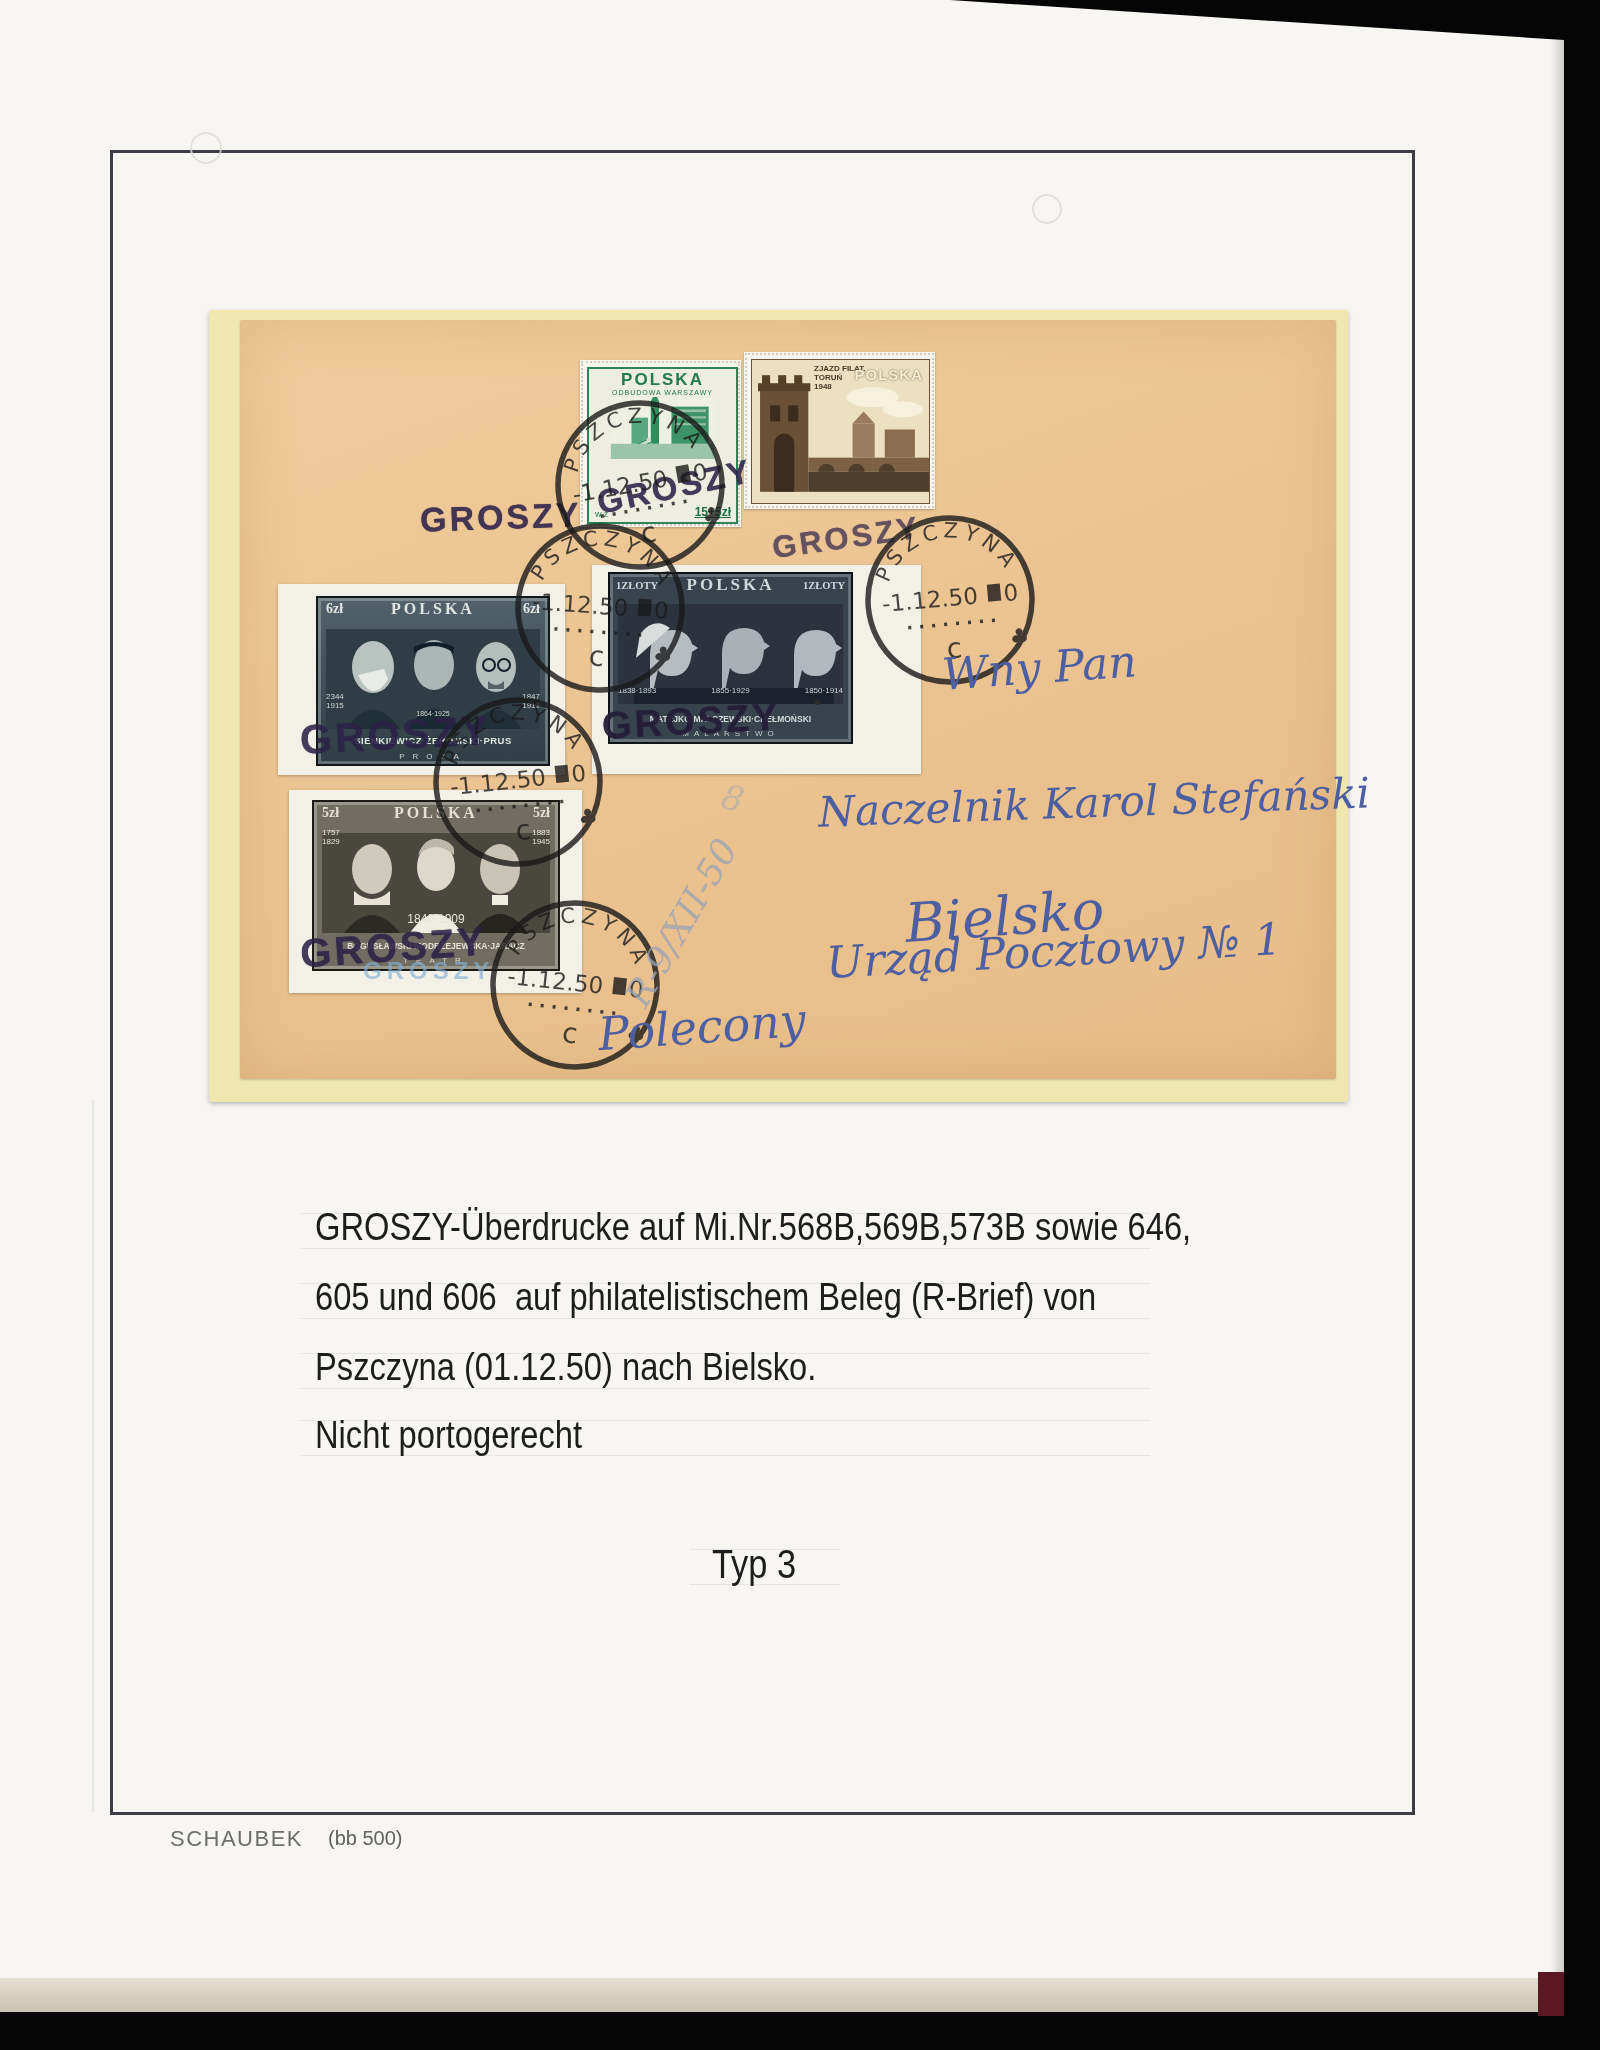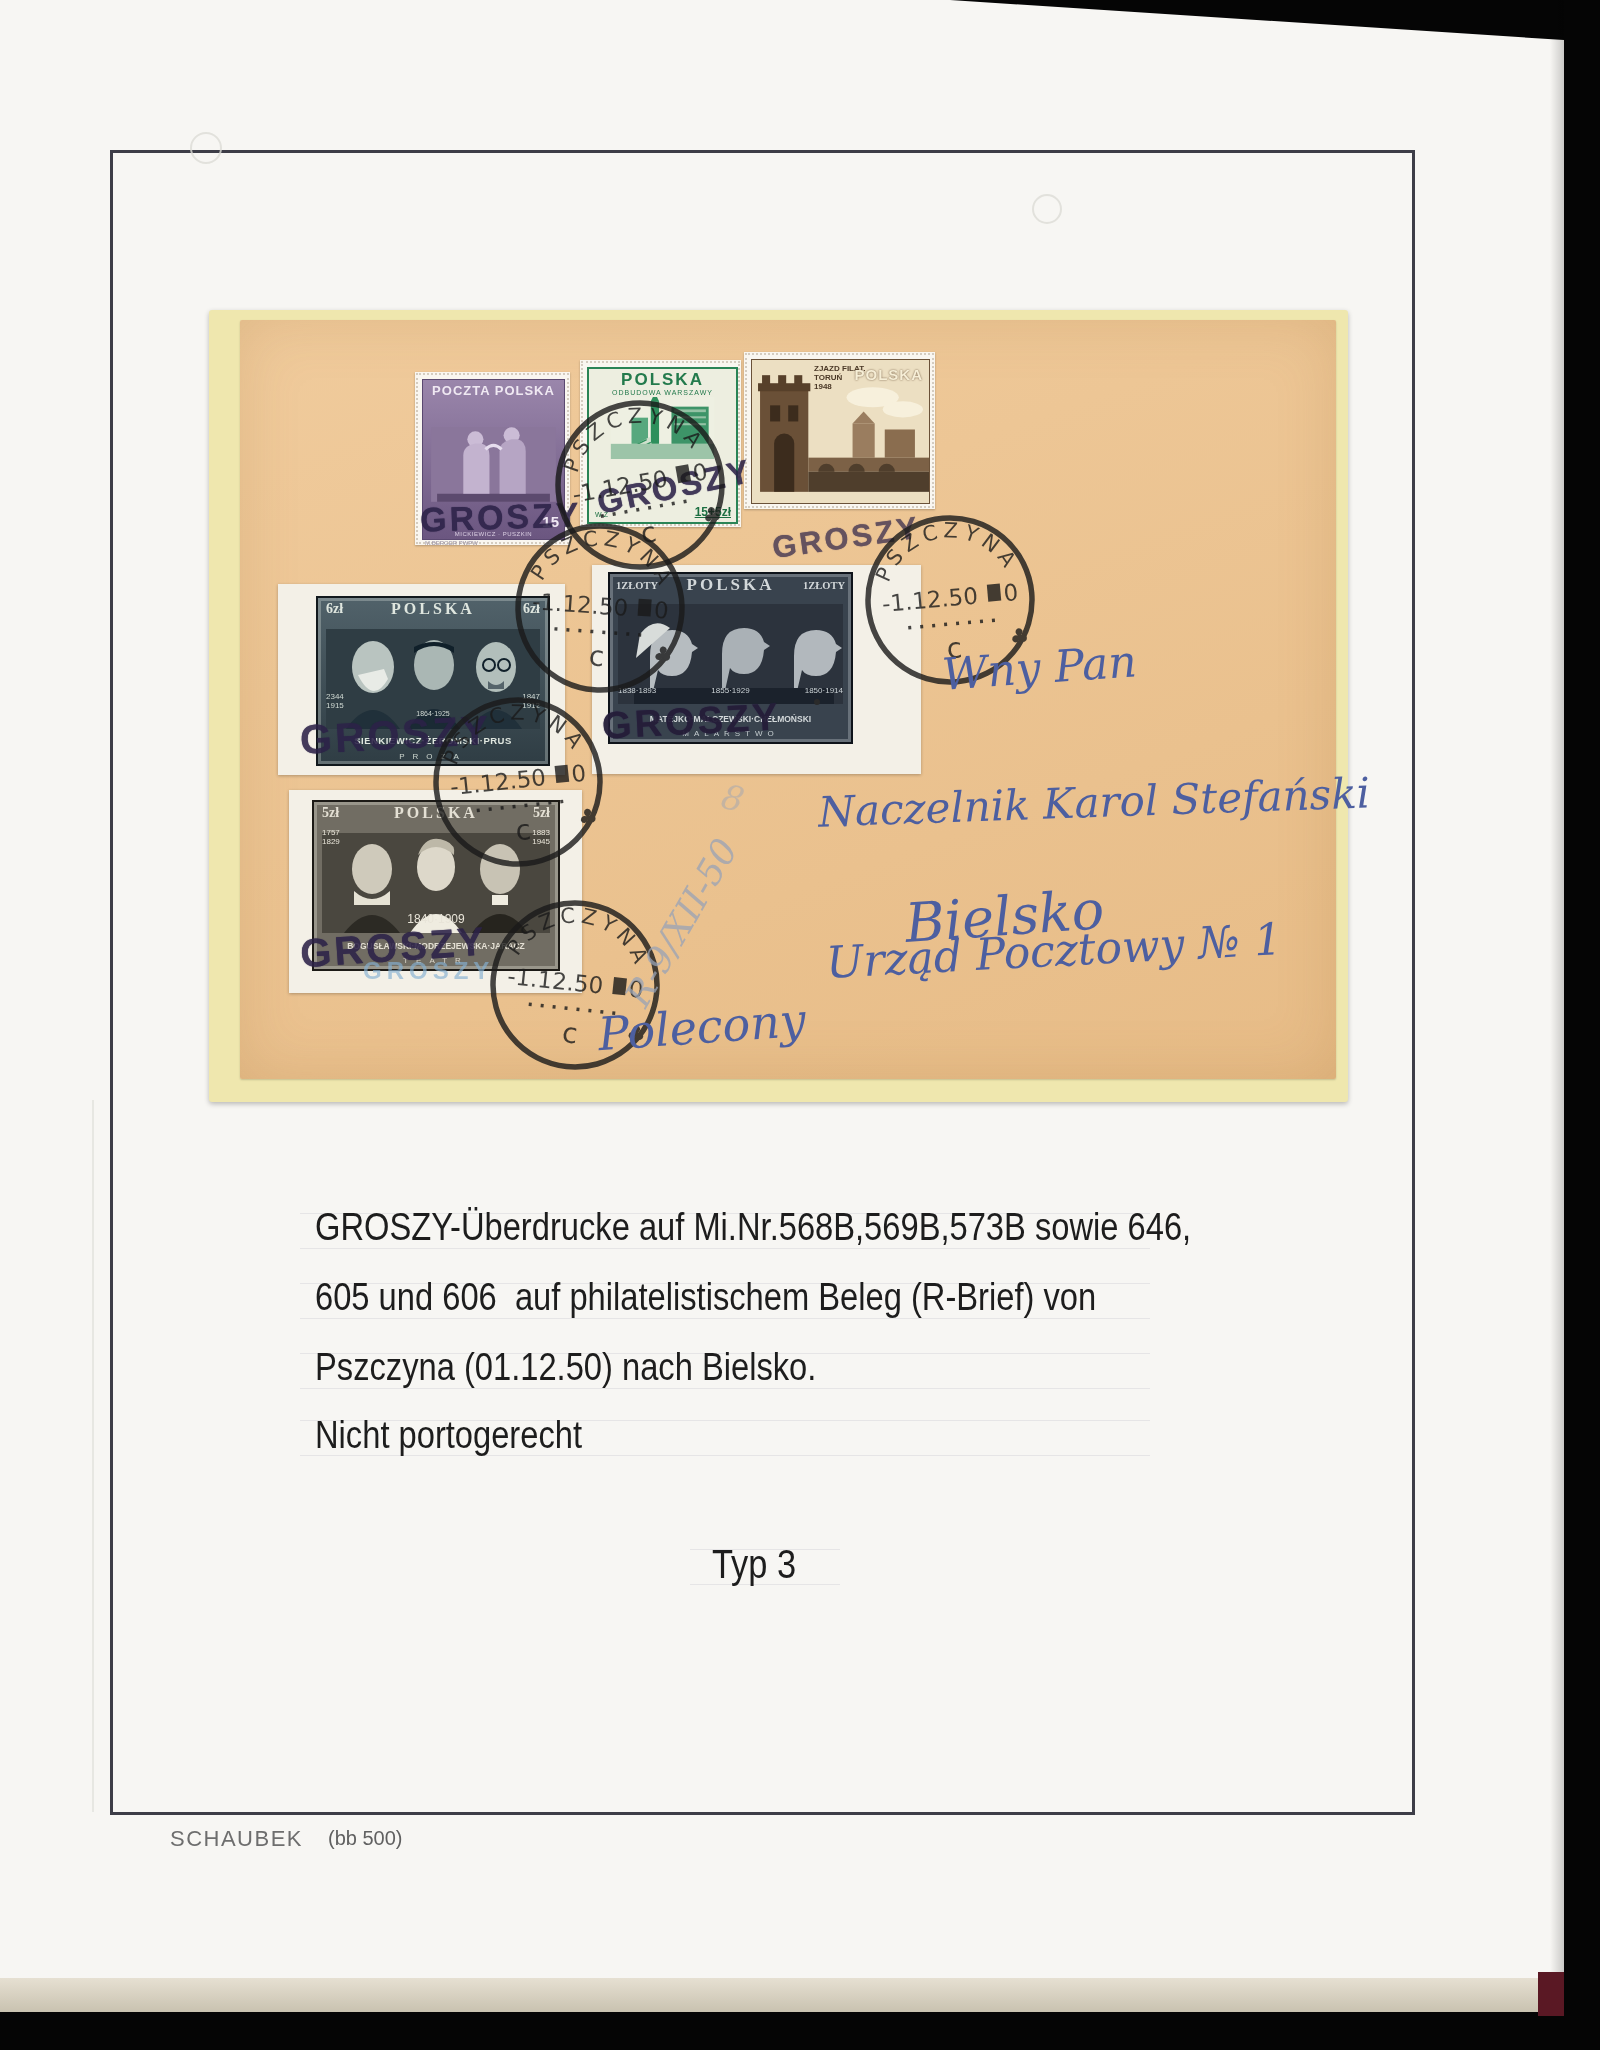--- a/index.html
+++ b/index.html
@@ -81,37 +81,20 @@
   <div class="crease"></div>
 
   <div class="hole" style="left:190px;top:132px;width:28px;height:28px;"></div>
   <div class="hole" style="left:1032px;top:194px;width:26px;height:26px;"></div>
   <div class="hole" style="left:1003px;top:864px;width:24px;height:24px;"></div>
   <div class="hole" style="left:1026px;top:921px;width:24px;height:24px;"></div>
 
   <div class="sleeve"></div>
   <div class="envelope"></div>
 
-  <div class="perf" style="left:415px;top:372px;width:141px;height:159px;">
-    <div class="design violet-d">
-      <svg class="art" viewBox="0 0 140 100">
-        <rect x="8" y="18" width="124" height="74" fill="#8a769b"></rect>
-        <rect x="14" y="84" width="112" height="8" fill="#5c4a6e"></rect>
-        <circle cx="52" cy="30" r="8" fill="#cbbcd6"></circle>
-        <path d="M40 84 V46 Q40 36 52 34 H58 Q66 36 66 46 V84 Z" fill="#c3b3cf"></path>
-        <circle cx="88" cy="26" r="8" fill="#cbbcd6"></circle>
-        <path d="M76 84 V42 Q76 32 88 30 H94 Q102 32 102 42 V84 Z" fill="#b6a5c4"></path>
-        <path d="M62 40 q8 -8 16 0" stroke="#e6ddee" stroke-width="3" fill="none"></path>
-      </svg>
-      <div class="st-txt ctr" style="top:3px;font-size:13px;font-weight:bold;letter-spacing:1px;color:#efe8f2;">POCZTA POLSKA</div>
-      <div class="st-txt ctr" style="bottom:2px;font-size:6px;color:#dcd0e4;letter-spacing:.5px;">MICKIEWICZ · PUSZKIN</div>
-      <div class="st-txt" style="right:5px;bottom:9px;font-size:15px;font-weight:bold;color:#f0e9f4;">15</div>
-    </div>
-    <div class="st-txt" style="left:10px;bottom:-1px;font-size:6px;color:#9a92a4;">M.BERGER PWPW</div>
-  </div>
 
   <div class="perf" style="left:580px;top:360px;width:147px;height:153px;">
     <div class="design green-d">
       <svg class="art" viewBox="0 0 150 90" style="top:28px;height:62px;">
         <rect x="0" y="0" width="150" height="90" fill="#eef0e2"></rect>
         <rect x="88" y="14" width="54" height="54" fill="#3d9468"></rect>
         <rect x="92" y="18" width="46" height="4" fill="#eef0e2" opacity=".5"></rect>
         <rect x="92" y="28" width="46" height="3" fill="#eef0e2" opacity=".5"></rect>
         <rect x="92" y="38" width="46" height="3" fill="#eef0e2" opacity=".5"></rect>
         <rect x="58" y="6" width="12" height="62" fill="#2e8f5c"></rect>

